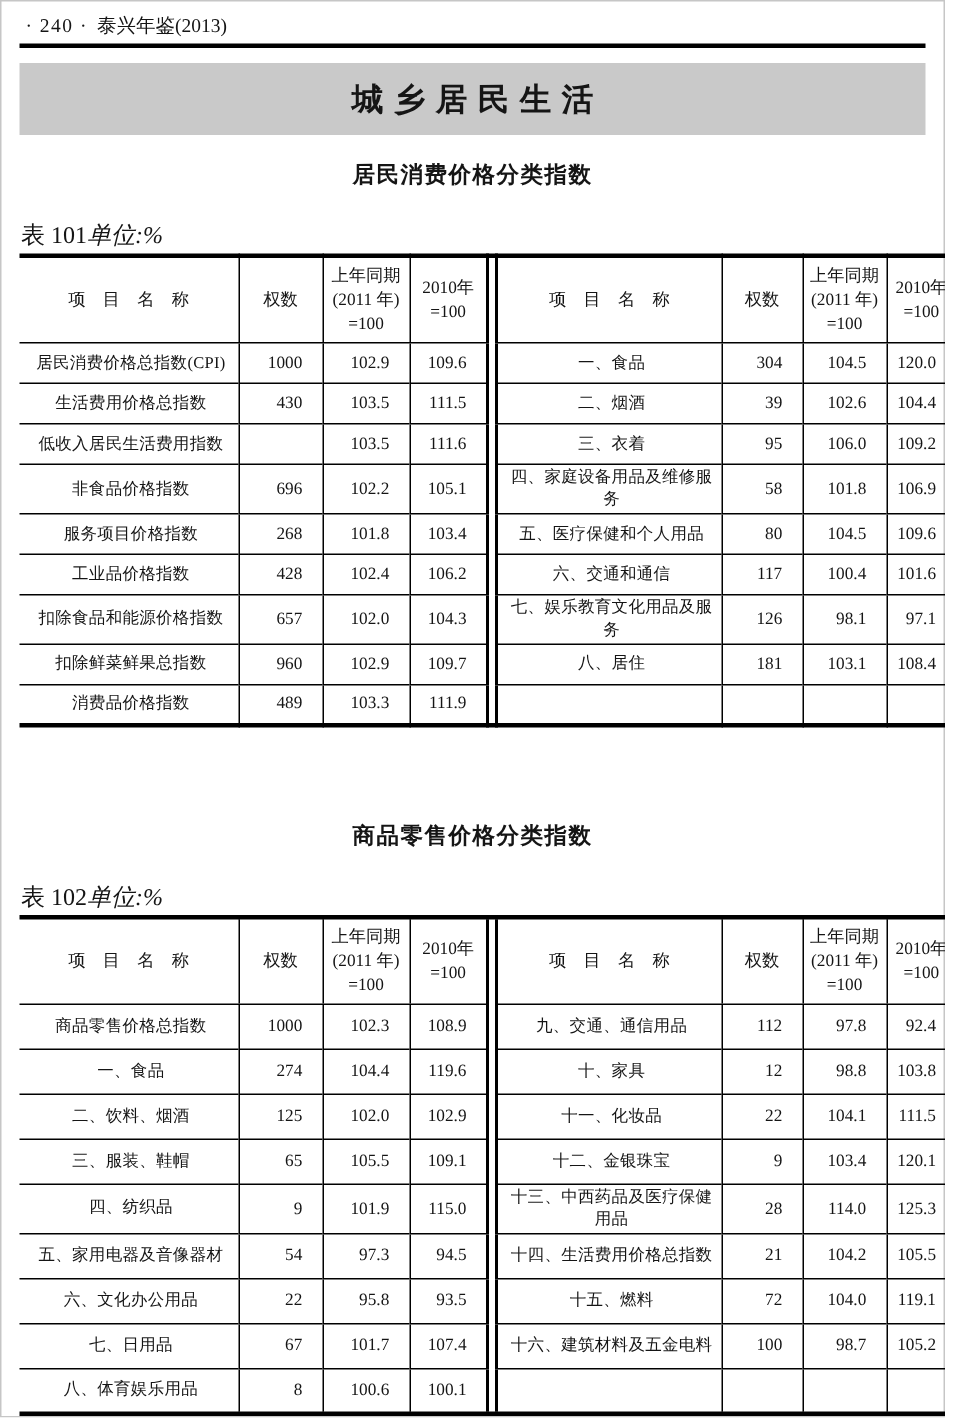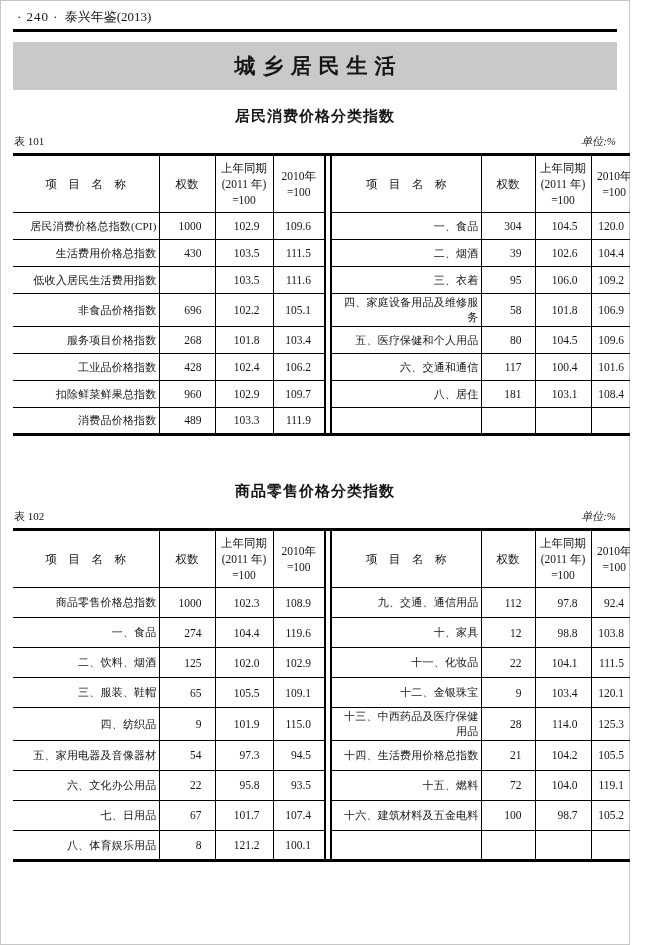--- a/index.html
+++ b/index.html
@@ -28,24 +28,24 @@
     display:flex;align-items:center;justify-content:center;
     font-size:21px;font-weight:bold;letter-spacing:7px;
     text-indent:7px;
   }
   
   .tbl-title{
     text-align:center;font-size:15px;font-weight:bold;
     letter-spacing:1px;
   }
   .tbl-title.first{margin-top:17px;}
-  .tbl-title.second{margin-top:46px;}
+  .tbl-title.second{margin-top:63px;}
   .tbl-meta{
-    display:flex;justify-content:space-between;align-items:flex-end;
-    font-size:11px;margin-top:7px;height:17px;line-height:17px;
+    display:flex;align-items:flex-end;
+    font-size:16px;margin-top:23px;height:17px;line-height:17px;
     padding:0 1px;
   }
   .unit{font-style:italic;}
   table.idx{
     margin-top:3px;
     width:624px;table-layout:fixed;border-collapse:collapse;
     border-top:3px solid #000;border-bottom:3px solid #000;
     font-size:11.5px;
   }
   table.idx th{
@@ -55,21 +55,21 @@
     padding:4px 1px;
   }
   table.t101 thead tr{height:52px;}
   table.t102 thead tr{height:54px;}
   table.t101 tbody tr{height:27px;}
   table.t102 tbody tr{height:30px;}
   table.idx th, table.idx td{border-left:1px solid #000;}
   table.idx tr > *:first-child{border-left:none;}
   table.idx tbody td{border-top:1px solid #000;vertical-align:middle;}
   td.c-name{
-    text-align:right;padding:1px 2px 1px 5px;font-size:11px;
+    text-align:center;padding:1px 2px 1px 5px;font-size:11px;
     line-height:1.35;letter-spacing:0.2px;
   }
   td.c-num{text-align:right;padding:1px 13px 1px 1px;}
   .mid{
     border-left:2px solid #000 !important;
     border-right:2px solid #000;
     border-top:none !important;border-bottom:none !important;
     padding:0;background:#fff;
   }
 </style>
@@ -185,20 +185,31 @@
           <td class="c-num">428</td>
           <td class="c-num">102.4</td>
           <td class="c-num">106.2</td>
           <td class="mid"></td>
           <td class="c-name">六、交通和通信</td>
           <td class="c-num">117</td>
           <td class="c-num">100.4</td>
           <td class="c-num">101.6</td>
         </tr>
         <tr>
+          <td class="c-name">扣除食品和能源价格指数</td>
+          <td class="c-num">657</td>
+          <td class="c-num">102.0</td>
+          <td class="c-num">104.3</td>
+          <td class="mid"></td>
+          <td class="c-name">七、娱乐教育文化用品及服务</td>
+          <td class="c-num">126</td>
+          <td class="c-num">98.1</td>
+          <td class="c-num">97.1</td>
+        </tr>
+        <tr>
           <td class="c-name">扣除鲜菜鲜果总指数</td>
           <td class="c-num">960</td>
           <td class="c-num">102.9</td>
           <td class="c-num">109.7</td>
           <td class="mid"></td>
           <td class="c-name">八、居住</td>
           <td class="c-num">181</td>
           <td class="c-num">103.1</td>
           <td class="c-num">108.4</td>
         </tr>
@@ -337,21 +348,21 @@
           <td class="c-num">107.4</td>
           <td class="mid"></td>
           <td class="c-name">十六、建筑材料及五金电料</td>
           <td class="c-num">100</td>
           <td class="c-num">98.7</td>
           <td class="c-num">105.2</td>
         </tr>
         <tr>
           <td class="c-name">八、体育娱乐用品</td>
           <td class="c-num">8</td>
-          <td class="c-num">121.2</td>
+          <td class="c-num">100.6</td>
           <td class="c-num">100.1</td>
           <td class="mid"></td>
           <td class="c-name"></td>
           <td class="c-num"></td>
           <td class="c-num"></td>
           <td class="c-num"></td>
         </tr>
       </tbody>
   </table>
 

